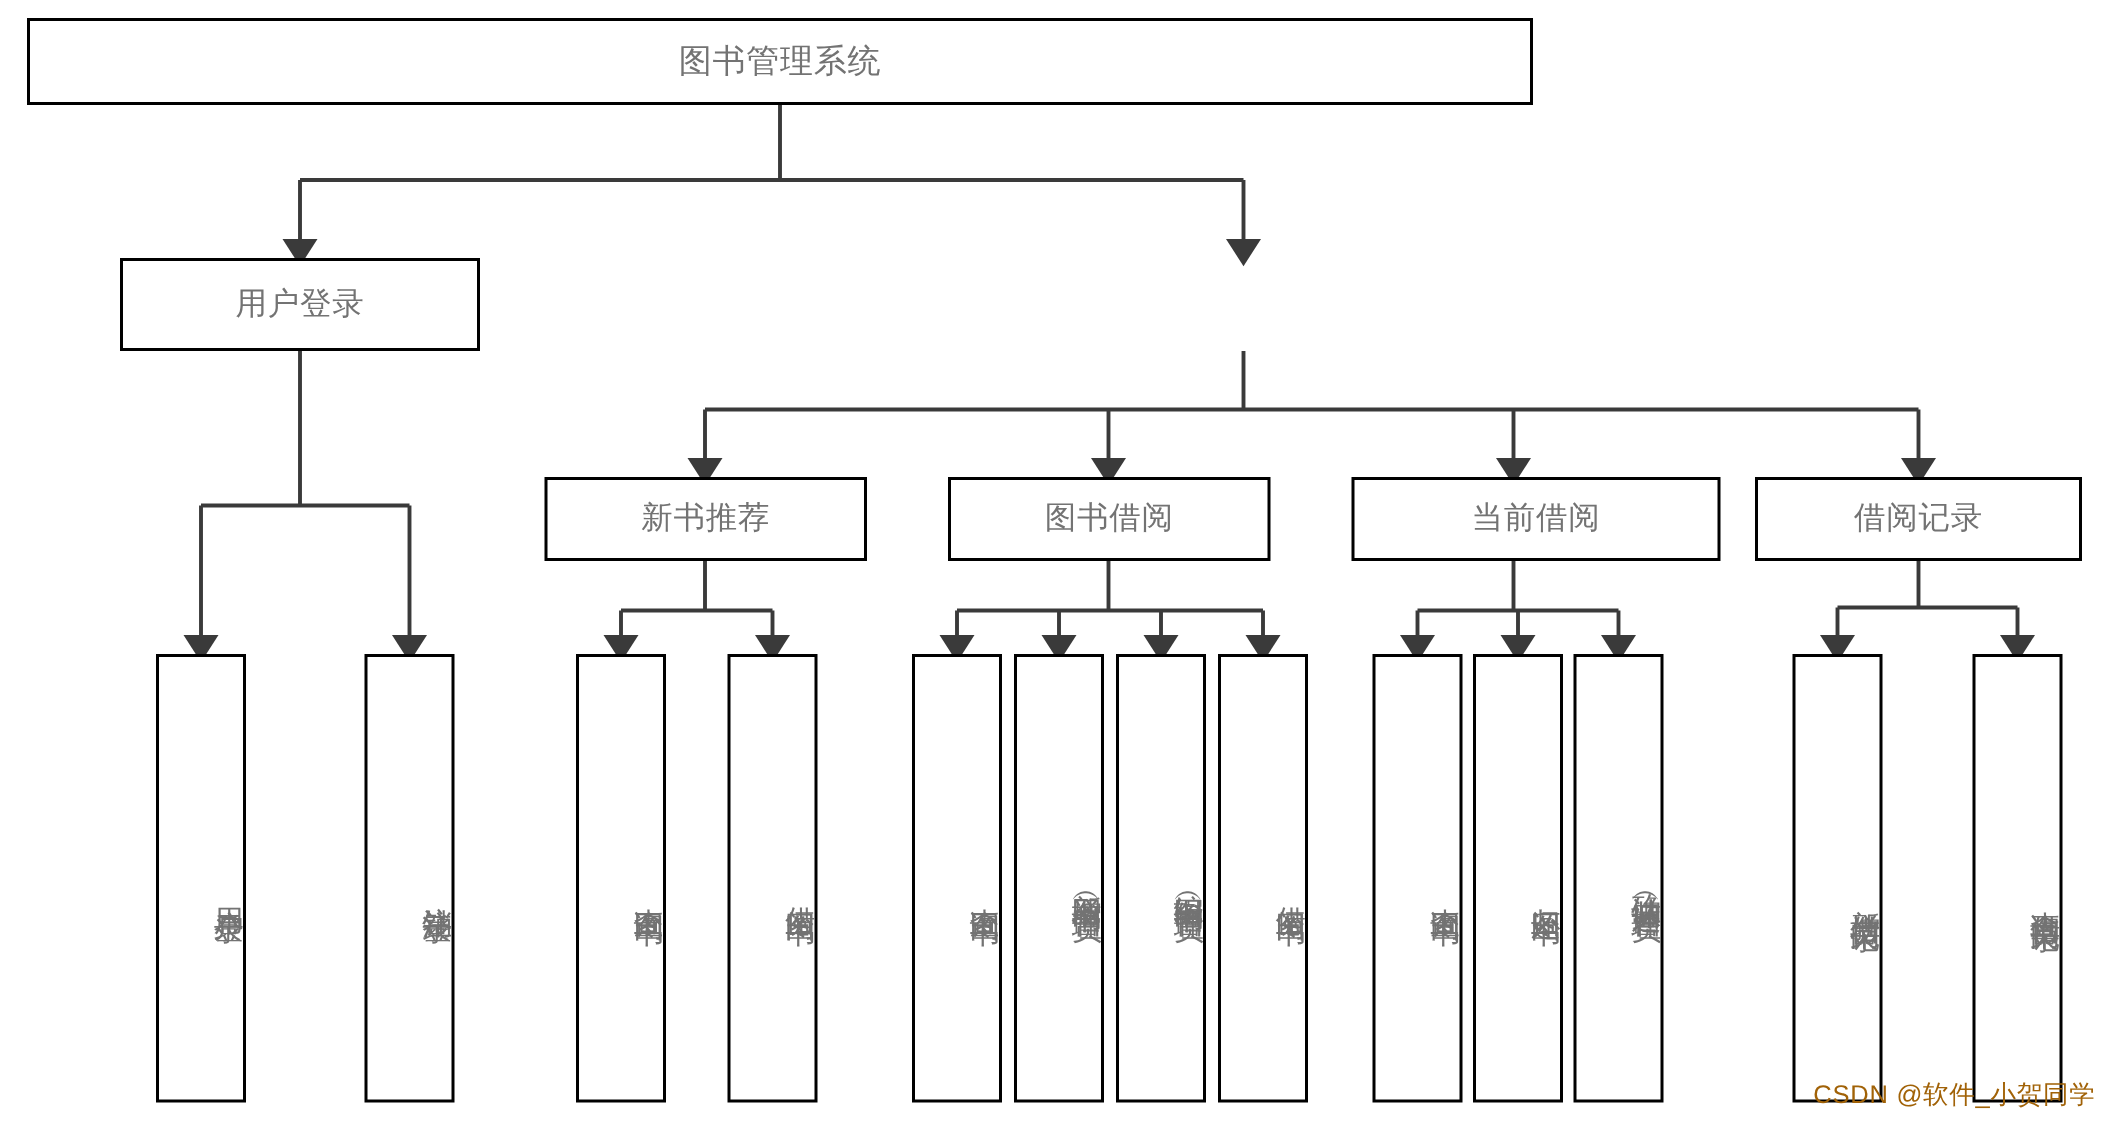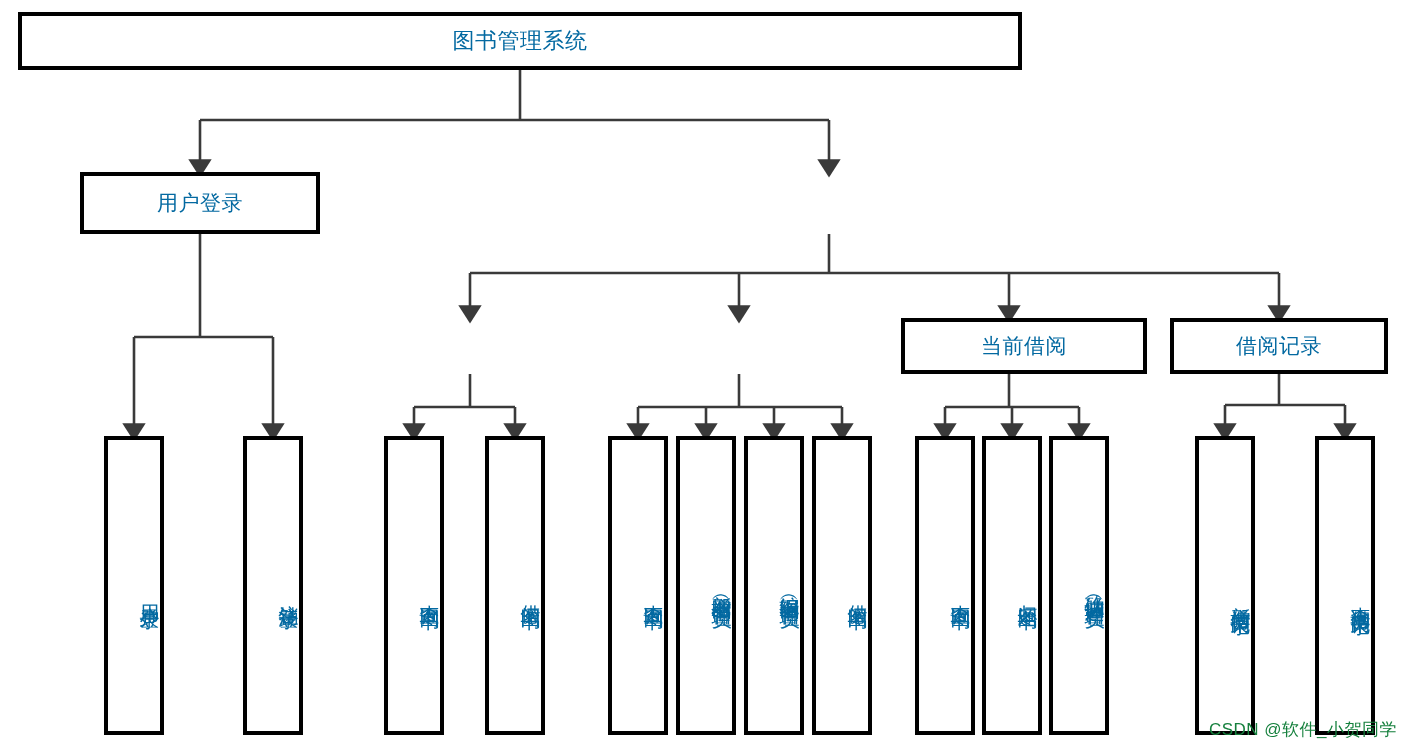--- a/index.html
+++ b/index.html
@@ -21,25 +21,25 @@
     position: absolute;
     left: 0;
     top: 0;
     width: 1405px;
     height: 747px;
   }
   .node {
     position: absolute;
     box-sizing: border-box;
     background: #ffffff;
-    border: 4px solid #000000;
+    border: 2px solid #000000;
     display: flex;
     align-items: center;
     justify-content: center;
-    color: #0369a1;
+    color: #737373;
   }
   .node-h {
     font-size: 21px;
     line-height: 1.1;
     letter-spacing: 0.5px;
   }
   .node-root {
     font-size: 22px;
   }
   .node-v {
@@ -56,21 +56,21 @@
     writing-mode: vertical-rl;
     text-orientation: upright;
     display: block;
     white-space: nowrap;
   }
   #watermark {
     position: absolute;
     right: 8px;
     bottom: 6px;
     font-size: 17px;
-    color: #15803d;
+    color: #a16207;
     white-space: nowrap;
     letter-spacing: 0.5px;
   }
 </style>
 </head>
 <body>
 
 <div id="canvas">
 
   <svg id="edges" viewBox="0 0 1405 747" xmlns="http://www.w3.org/2000/svg">
@@ -127,20 +127,26 @@
   </svg>
 
   <div class="node node-h node-root" style="left:18px; top:12px; width:1004px; height:58px;">
     <span>图书管理系统</span>
   </div>
 
   <div class="node node-h" style="left:80px; top:172px; width:240px; height:62px;">
     <span>用户登录</span>
   </div>
 
+  <div class="node node-h" style="left:363px; top:318px; width:215px; height:56px;">
+    <span>新书推荐</span>
+  </div>
+  <div class="node node-h" style="left:632px; top:318px; width:215px; height:56px;">
+    <span>图书借阅</span>
+  </div>
   <div class="node node-h" style="left:901px; top:318px; width:246px; height:56px;">
     <span>当前借阅</span>
   </div>
   <div class="node node-h" style="left:1170px; top:318px; width:218px; height:56px;align-items:center;">
     <span>借阅记录</span>
   </div>
 
   <div class="node node-v" style="left:104px; top:436px; width:60px; height:299px;">
     <span>用户登录</span>
   </div>

